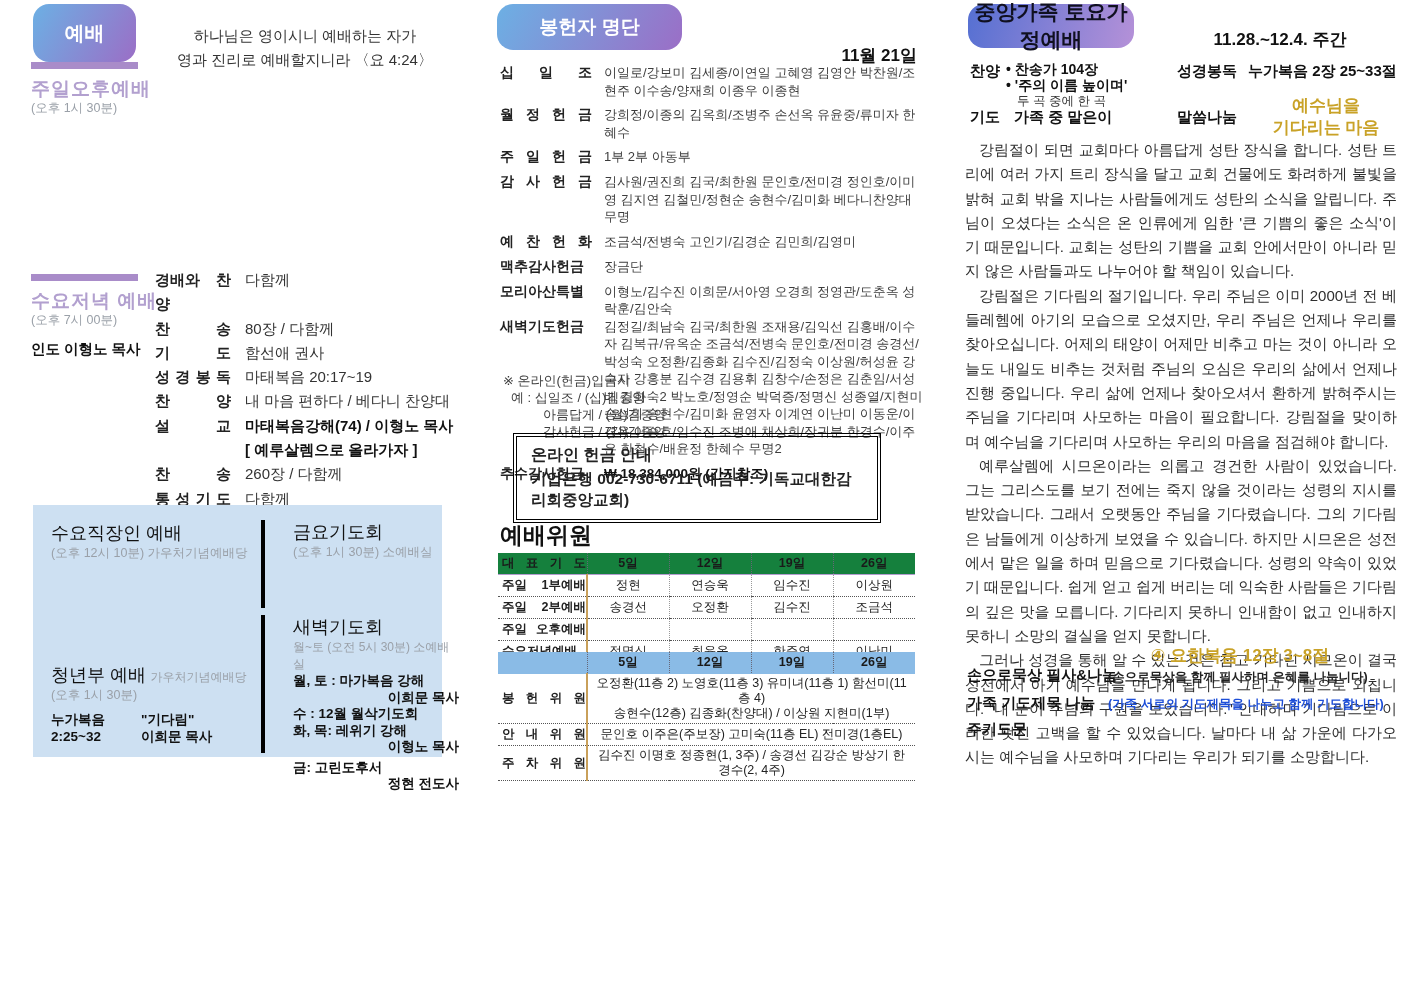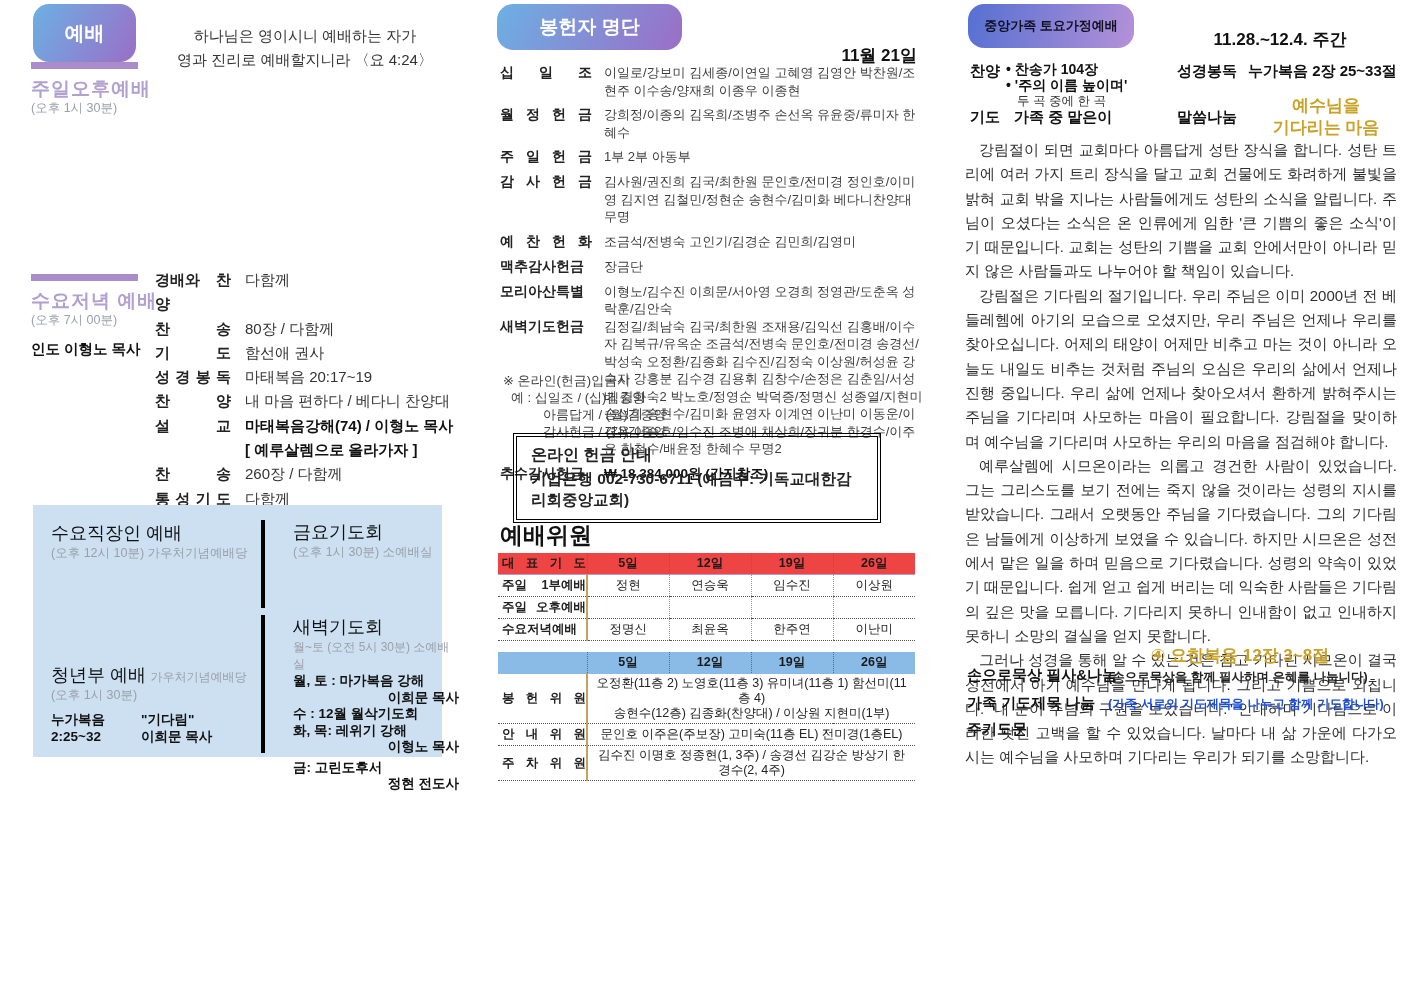--- a/index.html
+++ b/index.html
@@ -32,21 +32,21 @@
   .donor-row .names{flex:1;margin-left:12px;font-size:13px;color:#3c3c3c;line-height:17.5px;}
   .donor-row .names.b{font-weight:bold;color:#111;font-size:13.5px;}
   .note-line{font-size:13px;color:#3c3c3c;line-height:17px;}
   .dbox{border:4px double #000;padding:8px 14px;}
   .dbox .t1{font-size:16px;font-weight:bold;}
   .dbox .t2{font-size:15.5px;font-weight:bold;margin-top:3px;}
   
   table{border-collapse:collapse;table-layout:fixed;}
   .ctable{width:417px;font-size:12.5px;}
   .ctable th,.ctable td{padding:2px 4px;height:15px;}
-  .ctable thead th{background:#ef4444;color:#1a1a1a;font-weight:bold;}
+  .ctable thead th{background:#15803d;color:#1a1a1a;font-weight:bold;}
   .ctable.blue thead th{background:#8abbe6;}
   .ctable tbody td{border-bottom:1px dotted #555;}
   .ctable thead th{border-bottom:1px solid #b29bce;}
   .ctable.blue thead th{border-bottom:1px solid #8abbe6;}
   .ctable .lbl{font-weight:bold;text-align:left;}
   .ctable .lbl .jl{width:84px;font-size:12.5px;}
   .ctable td.v{text-align:center;border-left:1px dotted #999;}
   .ctable td.v1,.ctable th.v1{border-left:2px solid #c9a05a;}
   .ctable thead th.v{border-left:1px dotted #667;}
   .ctable td.span{ text-align:center;border-left:2px solid #c9a05a;white-space:pre-line;line-height:15px;}
@@ -239,20 +239,27 @@
     </thead>
     <tbody>
       <tr>
         <td class="lbl"><span class="jl">주일 1부예배</span></td>
         <td class="v v1">정현</td>
         <td class="v">연승욱</td>
         <td class="v">임수진</td>
         <td class="v">이상원</td>
       </tr>
       <tr>
+        <td class="lbl"><span class="jl">주일 2부예배</span></td>
+        <td class="v v1">송경선</td>
+        <td class="v">오정환</td>
+        <td class="v">김수진</td>
+        <td class="v">조금석</td>
+      </tr>
+      <tr>
         <td class="lbl"><span class="jl">주일 오후예배</span></td>
         <td class="v v1"></td>
         <td class="v"></td>
         <td class="v"></td>
         <td class="v"></td>
       </tr>
       <tr>
         <td class="lbl"><span class="jl">수요저녁예배</span></td>
         <td class="v v1">정명신</td>
         <td class="v">최윤옥</td>
@@ -289,21 +296,21 @@
         <td class="lbl"><span class="jl">안 내 위 원</span></td>
         <td class="span" colspan="4">문인호 이주은(주보장) 고미숙(11층 EL) 전미경(1층EL)</td>
       </tr>
       <tr>
         <td class="lbl"><span class="jl">주 차 위 원</span></td>
         <td class="span" colspan="4">김수진 이명호 정종현(1, 3주) / 송경선 김강순 방상기 한경수(2, 4주)</td>
       </tr>
     </tbody>
   </table>
 
-  <div class="abs badge badge-dark" style="left:968px;top:4px;width:166px;height:44px;font-size:13px;">
+  <div class="abs badge badge-dark" style="left:968px;top:4px;width:166px;height:44px;font-size:21px;text-align:center;">
     <span>중앙가족 토요가정예배</span>
   </div>
   <div class="abs" style="left:1180px;top:28px;width:200px;text-align:center;font-size:17px;font-weight:bold;color:#111;">11.28.~12.4. 주간</div>
 
   <div class="abs rlabel" style="left:970px;top:62px;">찬양</div>
   <div class="abs" style="left:1006px;top:61px;font-size:14px;font-weight:bold;color:#111;line-height:16px;">
     <div class="blt">찬송가 104장</div>
     <div class="blt">'주의 이름 높이며'</div>
     <div style="font-size:12.5px;font-weight:normal;color:#333;padding-left:11px;">두 곡 중에 한 곡</div>
   </div>

